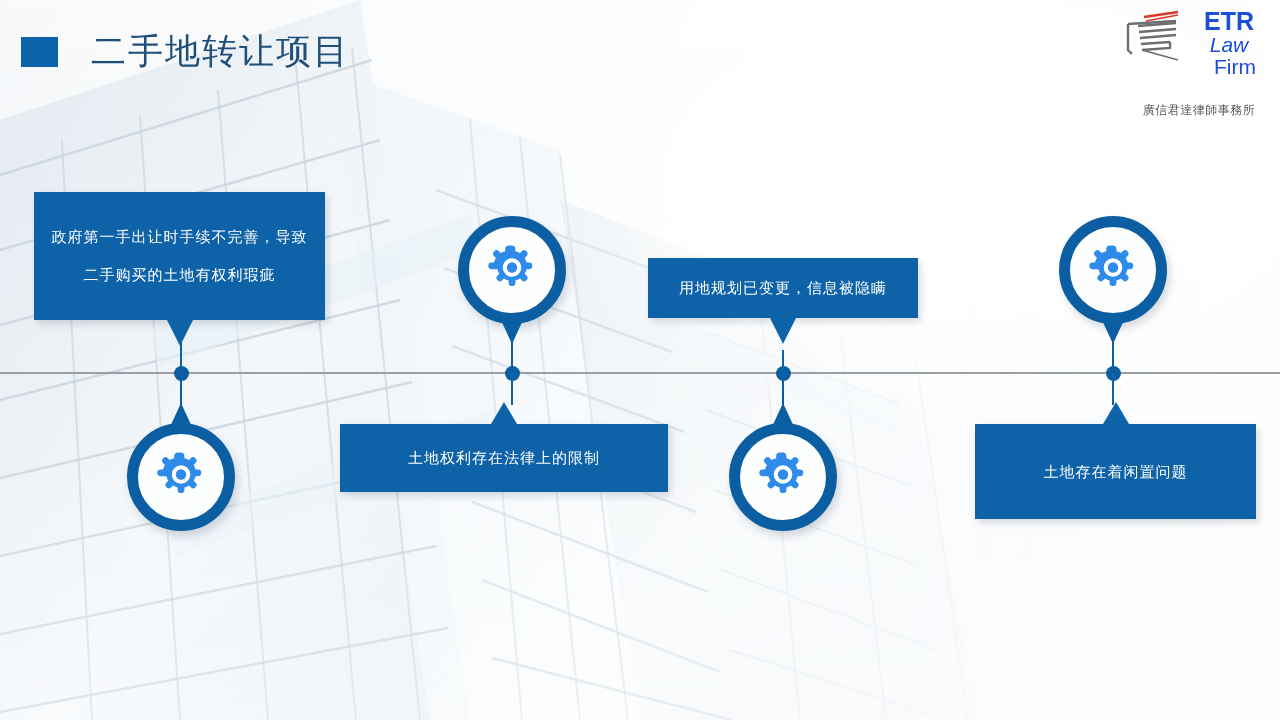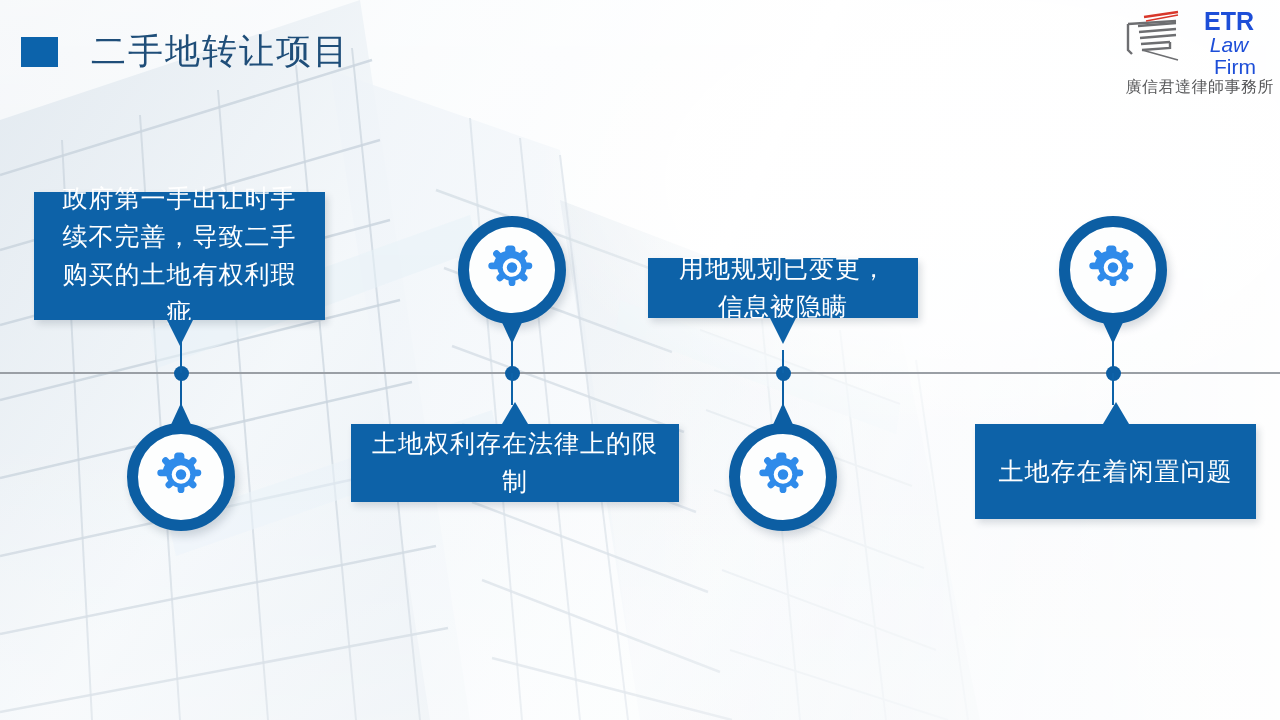--- a/index.html
+++ b/index.html
@@ -108,24 +108,24 @@
   }
   .logo-firm {
     font-size: 21px;
     line-height: 22px;
     font-weight: 400;
     margin-left: 12px;
   }
   .logo-cn {
     position: absolute;
     left: 0;
-    top: 73px;
+    top: 96px;
     width: 150px;
-    text-align: right;
-    font-size: 16px;
+    text-align: center;
+    font-size: 12px;
     line-height: 12px;
     color: #58595b;
     letter-spacing: 0.5px;
     font-family: "DejaVu Serif", "Liberation Serif", serif;
   }
 
   
   .timeline-axis {
     position: absolute;
     left: 0;
@@ -152,24 +152,24 @@
     color: #ffffff;
     box-sizing: border-box;
     box-shadow: 3px 4px 7px rgba(30,50,70,0.16);
     display: flex;
     align-items: center;
     justify-content: center;
     text-align: center;
     font-family: "DejaVu Serif", "Liberation Serif", serif;
   }
   .callout-text {
-    font-size: 25px;
+    font-size: 15px;
     line-height: 38px;
     letter-spacing: 1px;
-    padding: 0 20px;
+    padding: 0 12px;
   }
   .callout .tail {
     position: absolute;
     width: 0;
     height: 0;
   }
   .callout.down .tail {
     bottom: -26px;
     border-left: 13px solid transparent;
     border-right: 13px solid transparent;
@@ -389,21 +389,21 @@
     <div class="gear">
       <svg width="54" height="54" viewBox="0 0 54 54" aria-hidden="true">
         <path fill="#2f8bea" d="M27 2.5c1.9 0 3.4 1.5 3.4 3.4v2.3c1.6.4 3.1 1 4.5 1.9l1.6-1.6a3.4 3.4 0 1 1 4.8 4.8l-1.6 1.6c.9 1.4 1.5 2.9 1.9 4.5h2.3a3.4 3.4 0 1 1 0 6.8h-2.3c-.4 1.6-1 3.1-1.9 4.5l1.6 1.6a3.4 3.4 0 1 1-4.8 4.8l-1.6-1.6c-1.4.9-2.9 1.5-4.5 1.9v2.3a3.4 3.4 0 1 1-6.8 0v-2.3c-1.6-.4-3.1-1-4.5-1.9l-1.6 1.6a3.4 3.4 0 1 1-4.8-4.8l1.6-1.6a15.6 15.6 0 0 1-1.9-4.5H6.7a3.4 3.4 0 1 1 0-6.8H9c.4-1.6 1-3.1 1.9-4.5l-1.6-1.6a3.4 3.4 0 1 1 4.8-4.8l1.6 1.6c1.4-.9 2.9-1.5 4.5-1.9V5.9c0-1.9 1.5-3.4 3.4-3.4z"></path>
         <circle cx="27" cy="24.5" r="9.3" fill="#ffffff"></circle>
         <circle cx="27" cy="24.5" r="5.2" fill="#2f8bea"></circle>
       </svg>
     </div>
   </div>
   <div class="marker-stem" style="left:511px; top:342px; height:31px;"></div>
 
-  <div class="callout up" style="left:351px; top:424px; width:328px; height:78px;">
+  <div class="callout up" style="left:340px; top:424px; width:328px; height:68px;">
     <div class="callout-text">土地权利存在法律上的限制</div>
     <span class="tail"></span>
   </div>
   <div class="stem" style="left:511px; top:373px; height:32px;"></div>
 
   <div class="callout down" style="left:648px; top:258px; width:270px; height:60px;">
     <div class="callout-text">用地规划已变更，信息被隐瞒</div>
     <span class="tail"></span>
   </div>
   <div class="stem" style="left:782px; top:350px; height:23px;"></div>

